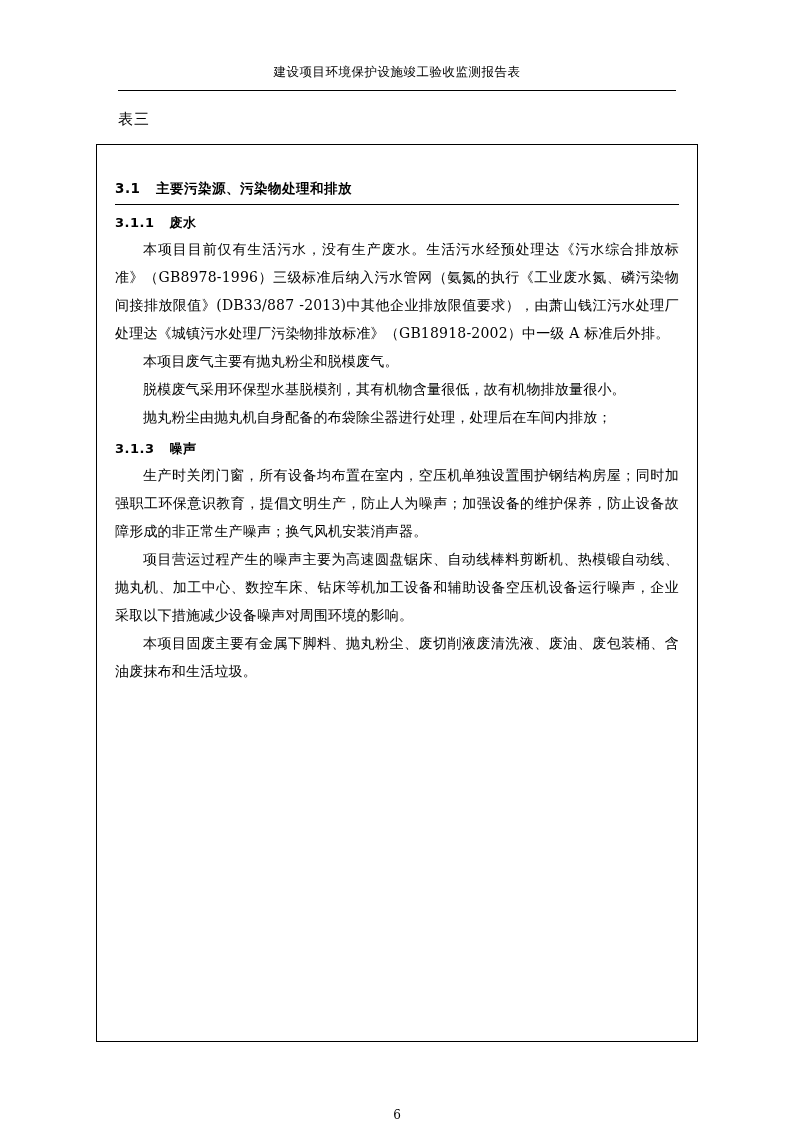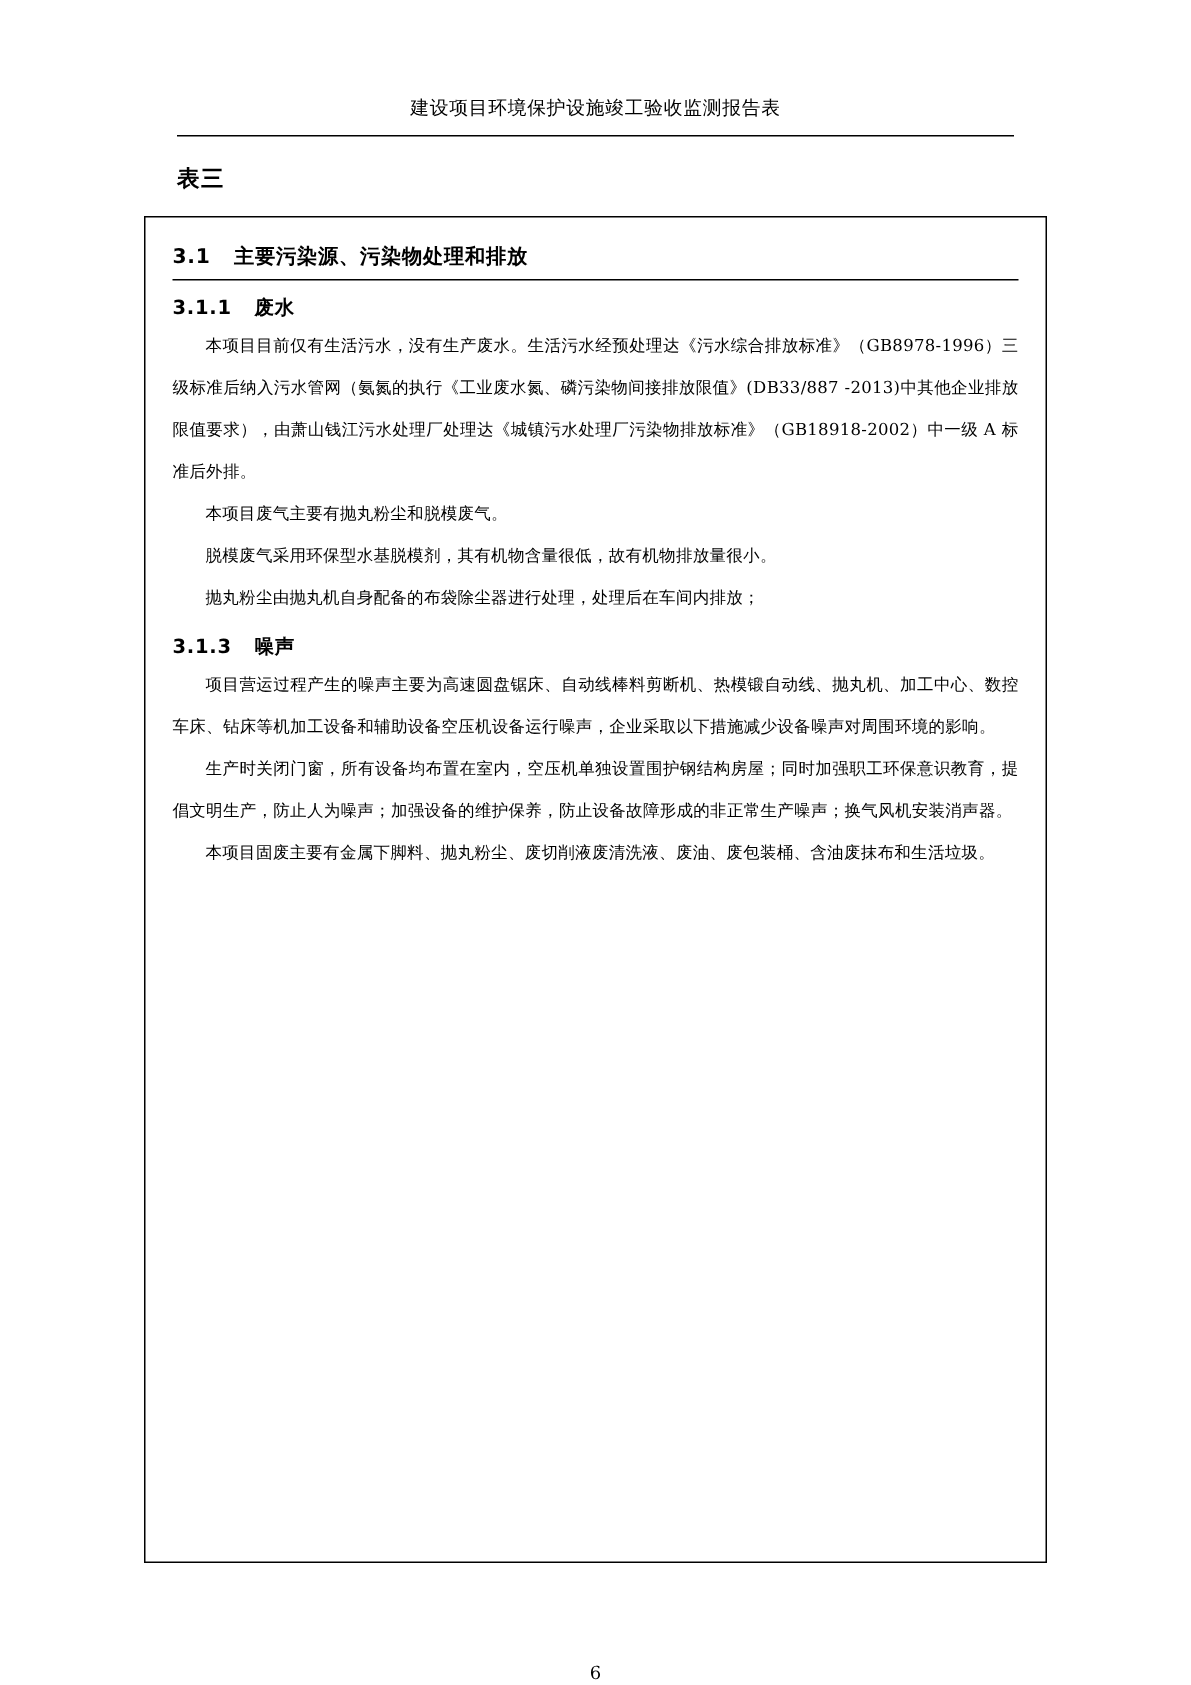--- a/index.html
+++ b/index.html
@@ -40,32 +40,31 @@
     height: 0;
     border-top: 1px solid #000000;
   }
   
   .table-label {
     position: absolute;
     top: 88px;
     left: 118px;
     font-size: 15px;
     letter-spacing: 1px;
-    font-weight: bold;
   }
   
   .doc-box {
     position: absolute;
     top: 122px;
     left: 96px;
     width: 602px;
     height: 898px;
     border: 1px solid #000000;
     box-sizing: border-box;
-    padding: 10px 18px 10px 18px;
+    padding: 28px 18px 10px 18px;
   }
   .hrule {
     height: 0;
     border-top: 1px solid #000000;
     margin: 6px 0 6px 0;
   }
   h3.sec {
     font-size: 13.5px;
     font-weight: bold;
     margin: 7px 0 4px 0;
@@ -73,21 +72,21 @@
     font-family: "DejaVu Sans", "Liberation Sans", sans-serif;
   }
   h4.subsec {
     font-size: 13px;
     font-weight: bold;
     margin: 9px 0 3px 0;
     letter-spacing: 0.5px;
     font-family: "DejaVu Sans", "Liberation Sans", sans-serif;
   }
   p.body {
-    font-size: 11px;
+    font-size: 14px;
     line-height: 28px;
     margin: 0;
     text-indent: 2em;
     text-align: justify;
     letter-spacing: 0.2px;
   }
   
   .page-number {
     position: absolute;
     top: 1086px;
@@ -126,22 +125,22 @@
 
     <p class="body">本项目废气主要有抛丸粉尘和脱模废气。</p>
     <p class="body">脱模废气采用环保型水基脱模剂，其有机物含量很低，故有机物排放量很小。</p>
     <p class="body">抛丸粉尘由抛丸机自身配备的布袋除尘器进行处理，处理后在车间内排放；</p>
 
     <h4 class="subsec">
       <span>3.1.3</span>
       &nbsp;
       <span>噪声</span>
     </h4>
+    <p class="body">生产时关闭门窗，所有设备均布置在室内，空压机单独设置围护钢结构房屋；同时加强职工环保意识教育，提倡文明生产，防止人为噪声；加强设备的维护保养，防止设备故障形成的非正常生产噪声；换气风机安装消声器。</p>
     <p class="body">项目营运过程产生的噪声主要为高速圆盘锯床、自动线棒料剪断机、热模锻自动线、抛丸机、加工中心、数控车床、钻床等机加工设备和辅助设备空压机设备运行噪声，企业采取以下措施减少设备噪声对周围环境的影响。</p>
-    <p class="body">生产时关闭门窗，所有设备均布置在室内，空压机单独设置围护钢结构房屋；同时加强职工环保意识教育，提倡文明生产，防止人为噪声；加强设备的维护保养，防止设备故障形成的非正常生产噪声；换气风机安装消声器。</p>
 
     <p class="body">本项目固废主要有金属下脚料、抛丸粉尘、废切削液废清洗液、废油、废包装桶、含油废抹布和生活垃圾。</p>
 
   </div>
 
   <div class="page-number">6</div>
 
 </div>
 
 </body></html>

